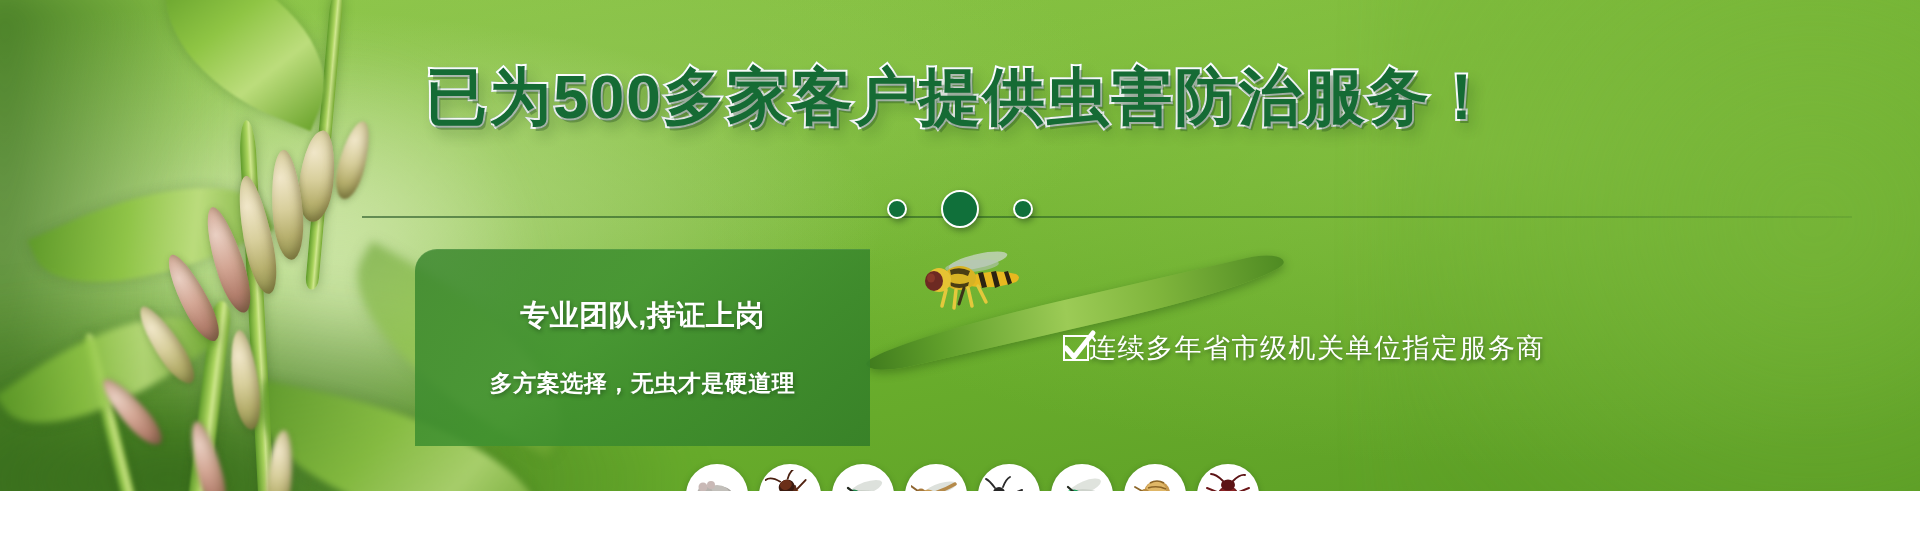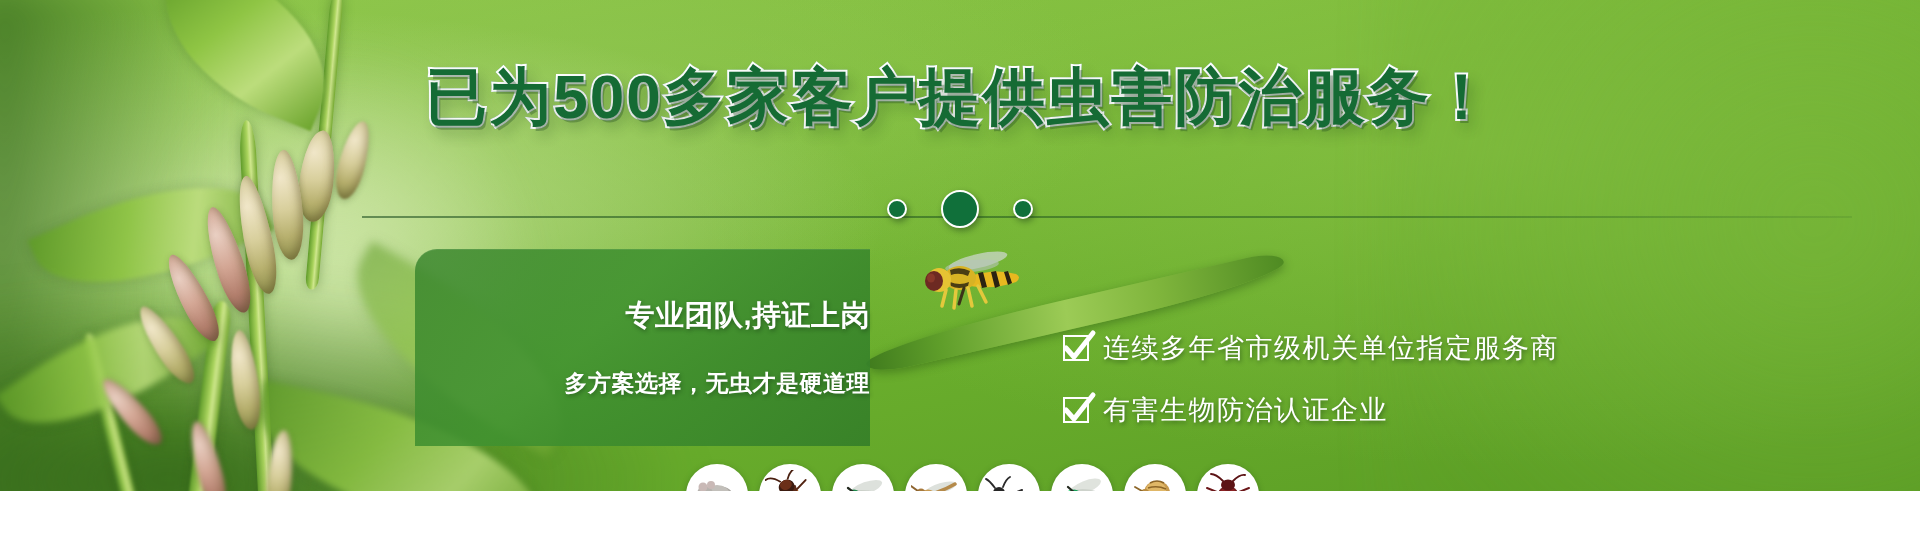--- a/index.html
+++ b/index.html
@@ -170,21 +170,21 @@
   }
   .panel-lines {
     position: absolute;
     left: 415px;
     top: 249px;
     width: 455px;
     height: 197px;
     display: flex;
     flex-direction: column;
     justify-content: center;
-    align-items: flex-end;
+    align-items: center;
     gap: 32px;
     color: #ffffff;
   }
   .panel-lines .pl {
     font-weight: bold;
     white-space: nowrap;
     letter-spacing: 0.5px;
     text-shadow: 1px 2px 4px rgba(15,45,15,0.45);
     font-family: "Liberation Sans", "DejaVu Sans", sans-serif;
   }
@@ -197,21 +197,20 @@
     position: absolute;
     left: 1063px;
     top: 330px;
     display: flex;
     flex-direction: column;
     gap: 26px;
   }
   .bullet {
     display: flex;
     align-items: center;
-    gap: 14px;
     color: #ffffff;
     font-size: 27px;
     letter-spacing: 1.5px;
     white-space: nowrap;
     text-shadow: 1px 2px 4px rgba(15,45,15,0.5);
     font-family: "Liberation Sans", "DejaVu Sans", sans-serif;
   }
   .check-box {
     position: relative;
     width: 26px;
@@ -344,28 +343,20 @@
 
   <div class="bullets">
     <div class="bullet">
       <span class="check-box">
         <svg viewBox="0 0 38 38" xmlns="http://www.w3.org/2000/svg">
           <path d="M6 20 L14 29 L33 5" stroke="#ffffff" stroke-width="5" fill="none" stroke-linecap="round" stroke-linejoin="round"></path>
         </svg>
       </span>
       <span>连续多年省市级机关单位指定服务商</span>
     </div>
-    <div class="bullet">
-      <span class="check-box">
-        <svg viewBox="0 0 38 38" xmlns="http://www.w3.org/2000/svg">
-          <path d="M6 20 L14 29 L33 5" stroke="#ffffff" stroke-width="5" fill="none" stroke-linecap="round" stroke-linejoin="round"></path>
-        </svg>
-      </span>
-      <span>有害生物防治认证企业</span>
-    </div>
   </div>
 
   <div class="pests">
 
     <div class="pest">
       <span>
         <svg viewBox="0 0 50 50" xmlns="http://www.w3.org/2000/svg">
           <ellipse cx="27" cy="28" rx="15" ry="12" fill="#a9a6a1"></ellipse>
           <ellipse cx="25" cy="25" rx="13" ry="10" fill="#c2bfba"></ellipse>
           <circle cx="13" cy="24" r="8" fill="#b5b2ad"></circle>

